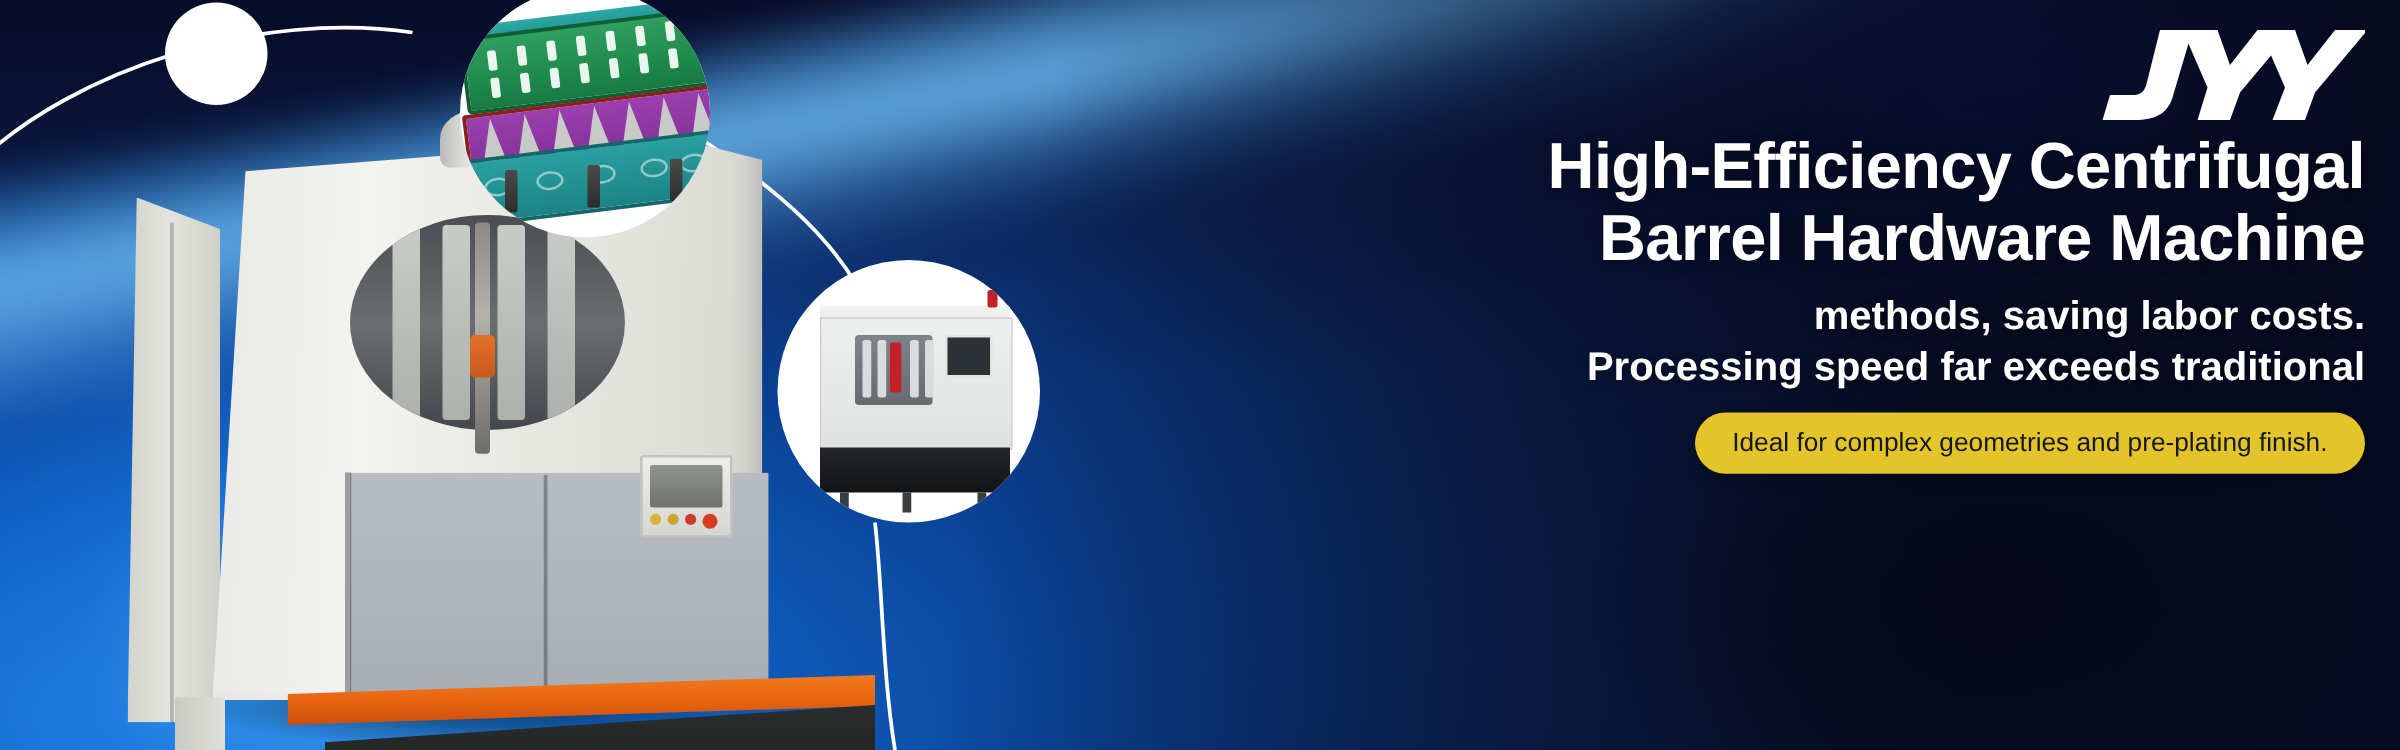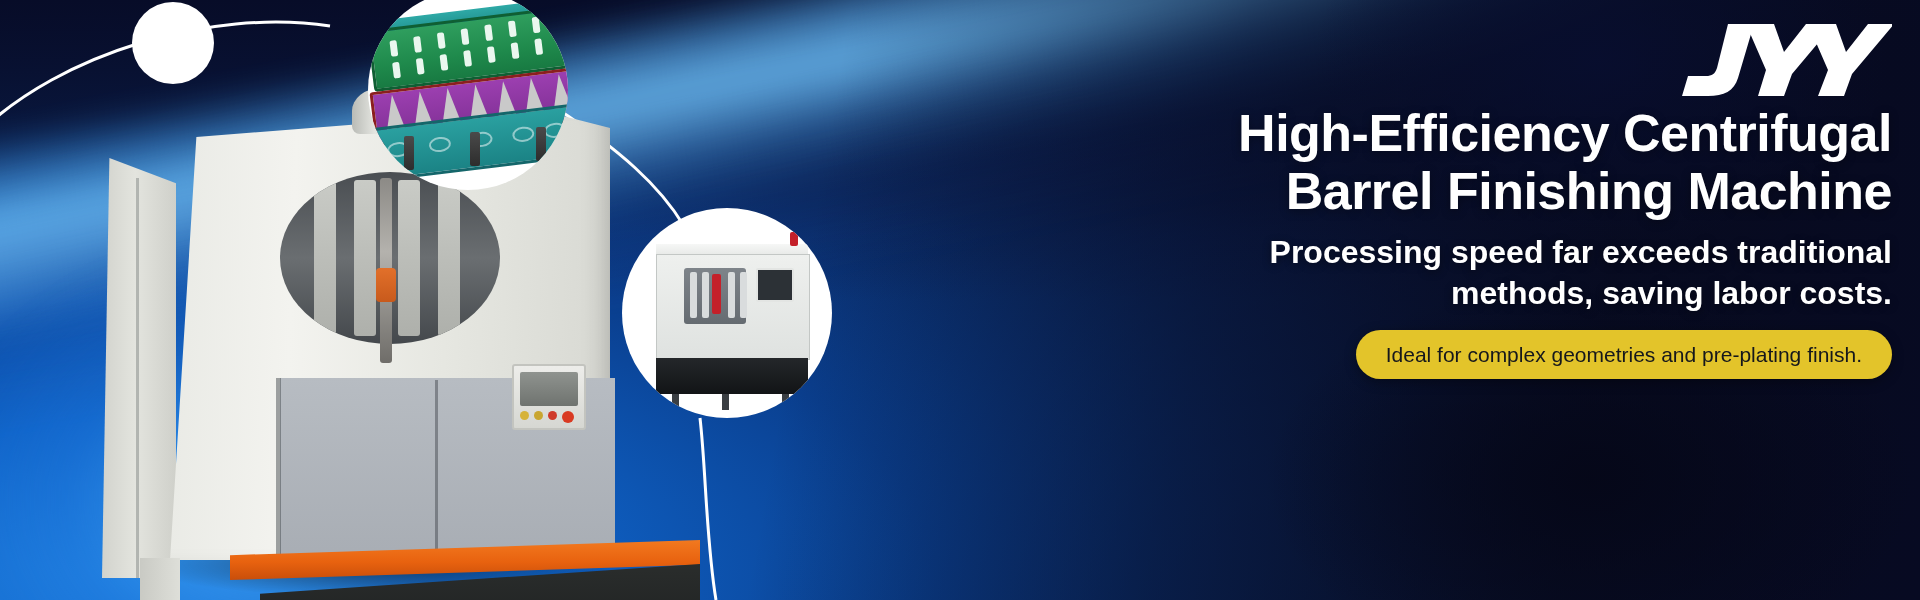--- a/index.html
+++ b/index.html
@@ -309,25 +309,25 @@
 
         <path d="M104 6 L132 6 L142 34 L164 6 L192 6 L150 56 L142 78 L116 78 L124 52 Z"></path>
 
         <path d="M166 6 L194 6 L204 34 L226 6 L252 6 L210 56 L202 78 L176 78 L186 52 Z"></path>
       </g>
     </svg>
   </div>
 
   <div class="headline">
     <div>High-Efficiency Centrifugal</div>
-    <div>Barrel Finishing Machine</div>
+    <div>Barrel Hardware Machine</div>
   </div>
 
   <div class="subhead">
+    <div>methods, saving labor costs.</div>
     <div>Processing speed far exceeds traditional</div>
-    <div>methods, saving labor costs.</div>
   </div>
 
   <div class="badges">
     <button class="badge">Ideal for complex geometries and pre-plating finish.</button>
   </div>
 
 </div>
 
 </body></html>

